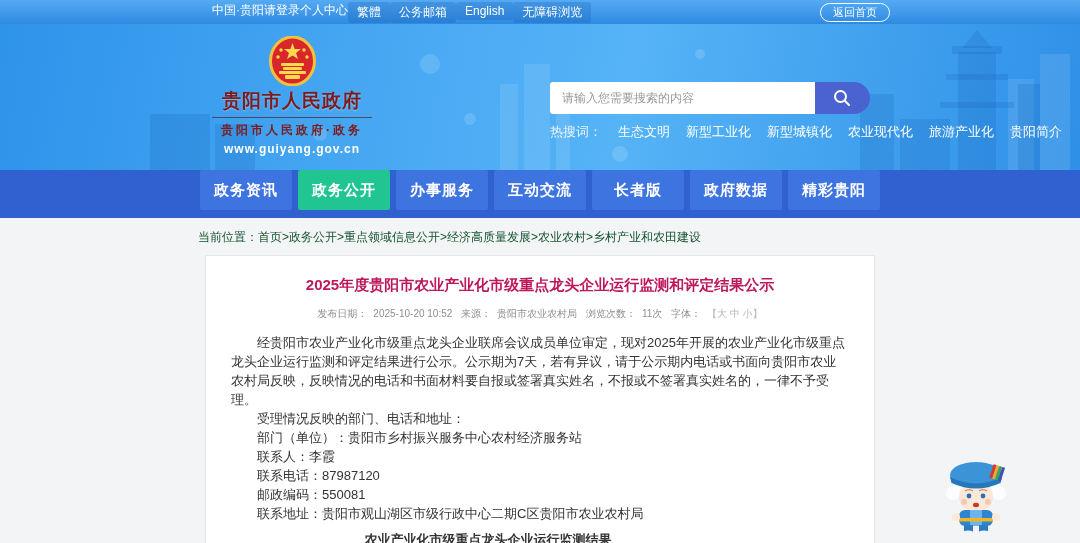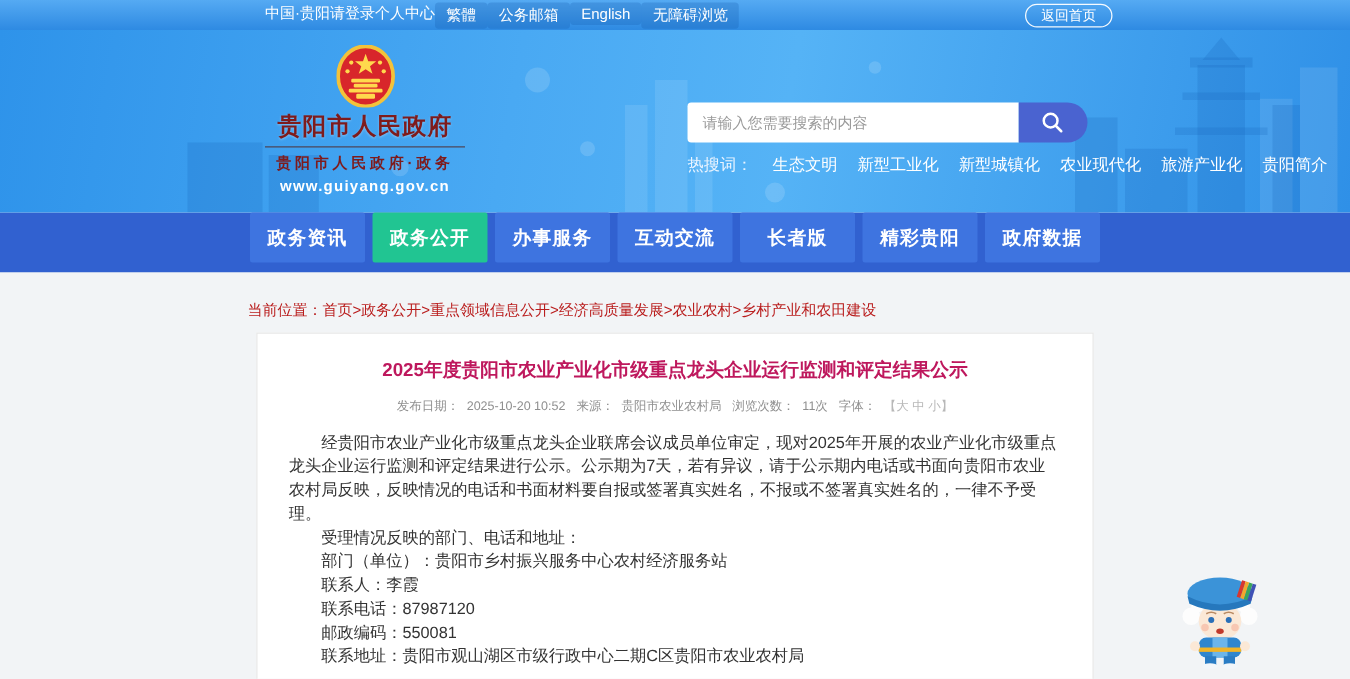--- a/index.html
+++ b/index.html
@@ -34,21 +34,21 @@
   .hot-row .hot-word { color:#fff; margin-left:16px; cursor:pointer; }
 
   
   .navstrip { height:48px; background:#3161d0; }
   .nav-inner { display:flex; gap:6px; height:40px; padding:0 10px; }
   .nav-item { flex:1; display:flex; align-items:center; justify-content:center; background:var(--nav-blue); color:#fff; font-size:15px; font-weight:bold; cursor:pointer; border-radius:2px; letter-spacing:1px; }
   .nav-item.active { background:var(--nav-active); }
 
   
   .content { background:#f2f4f6; height:325px; }
-  .breadcrumb { font-size:12px; color:#b91c1c; padding:22px 8px 9px; }
+  .breadcrumb { font-size:12px; color:#14532d; padding:11px 8px 9px; }
   .breadcrumb .bc-path { cursor:pointer; }
   .panel { margin:0 15px; background:#fff; border:1px solid #e7e7e7; padding:18px 25px 0; height:420px; }
   .article-title { font-size:15px; font-weight:bold; color:#be185d; text-align:center; margin:2px 0 12px; }
   .meta { text-align:center; font-size:10px; color:#8f8f8f; margin-bottom:12px; white-space:nowrap; }
   .meta .m { margin:0 3px; }
   .meta .light { color:#b8b8b8; }
   .article-body p { font-size:13px; color:#333; line-height:19px; text-indent:2em; }
   .table-caption { width:514px; text-align:center; font-size:13px; font-weight:bold; color:#333; margin:8px 0 5px; }
 
   
@@ -139,22 +139,22 @@
     </div>
   </div>
 
   <div class="navstrip">
     <div class="container nav-inner" id="nav-items">
         <div class="nav-item">政务资讯</div>
         <div class="nav-item active">政务公开</div>
         <div class="nav-item">办事服务</div>
         <div class="nav-item">互动交流</div>
         <div class="nav-item">长者版</div>
+        <div class="nav-item">政府数据</div>
         <div class="nav-item">精彩贵阳</div>
-        <div class="nav-item">政府数据</div>
       </div>
   </div>
 
   <div class="content">
     <div class="container">
       <div class="breadcrumb">
         <span>当前位置：</span><span class="bc-path">首页&gt;政务公开&gt;重点领域信息公开&gt;经济高质量发展&gt;农业农村&gt;乡村产业和农田建设</span>
       </div>
       <div class="panel">
         <h1 class="article-title">2025年度贵阳市农业产业化市级重点龙头企业运行监测和评定结果公示</h1>

